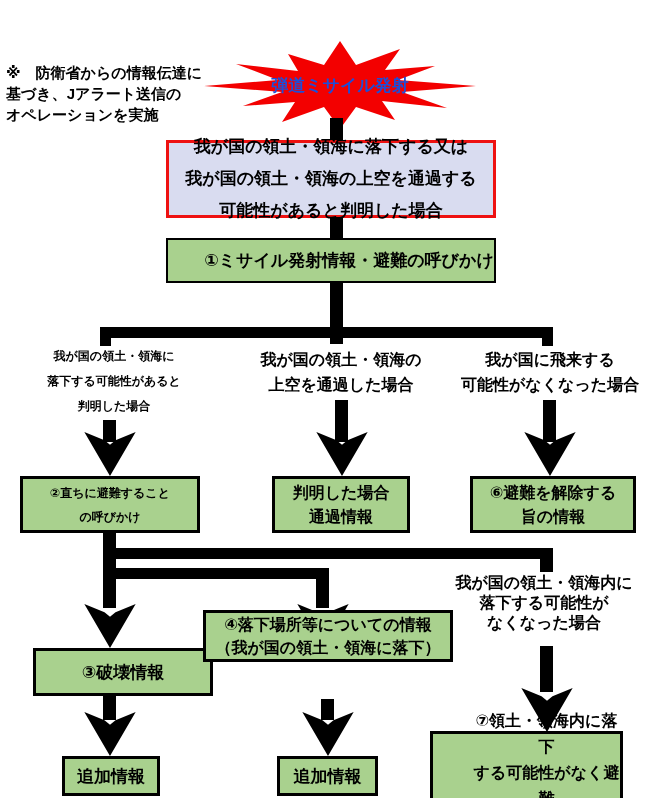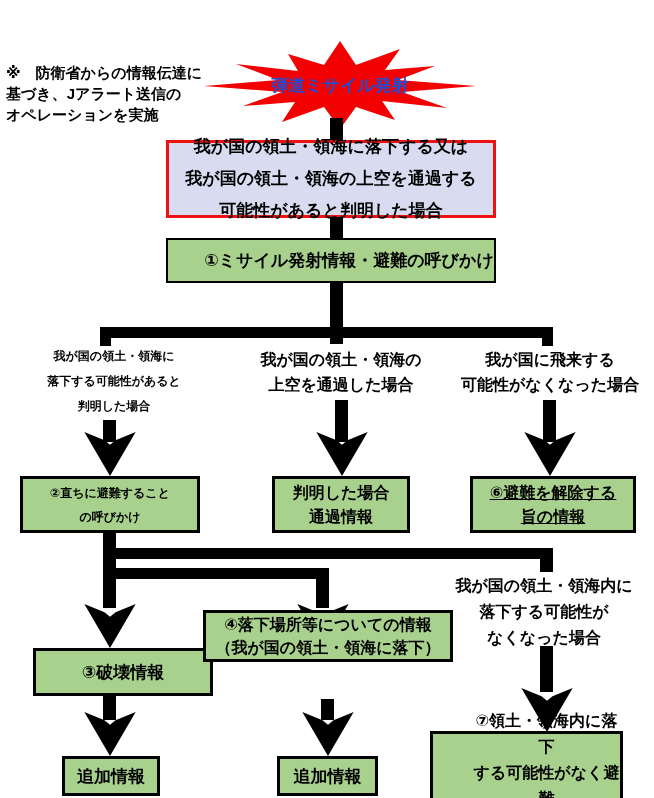--- a/index.html
+++ b/index.html
@@ -95,30 +95,30 @@
 
   <div class="bar" style="left:543px;top:372px;width:13px;height:42px;"></div>
   <svg class="ahead" style="left:523px;top:404px;" width="54" height="44" viewBox="0 0 56 48">
       <polygon points="0,0 28,48 56,0 34,9 28,14 22,9"></polygon>
     </svg>
 
   <div class="gbox" style="left:20px;top:448px;width:180px;height:57px;font-size:12px;line-height:24px;">②直ちに避難すること
 の呼びかけ</div>
   <div class="gbox" style="left:272px;top:448px;width:138px;height:57px;font-size:16px;line-height:24px;">判明した場合
 通過情報</div>
-  <div class="gbox" style="left:470px;top:448px;width:166px;height:57px;font-size:16px;line-height:24px;text-decoration:underline;">⑥避難を解除する
+  <div class="gbox" style="left:470px;top:448px;width:166px;height:57px;font-size:16px;line-height:24px;">⑥避難を解除する
 旨の情報</div>
 
   <div class="bar" style="left:103px;top:505px;width:13px;height:75px;"></div>
   <div class="bar" style="left:103px;top:520px;width:450px;height:11px;"></div>
   <div class="bar" style="left:540px;top:520px;width:13px;height:24px;"></div>
   <div class="bar" style="left:103px;top:540px;width:226px;height:11px;"></div>
   <div class="bar" style="left:316px;top:540px;width:13px;height:40px;"></div>
 
-  <div class="lbl" style="left:434px;top:545px;width:220px;font-size:16px;line-height:26px;">我が国の領土・領海内に
+  <div class="lbl" style="left:434px;top:545px;width:220px;font-size:16px;line-height:20px;">我が国の領土・領海内に
 落下する可能性が
 なくなった場合</div>
 
   <svg class="ahead" style="left:83px;top:576px;" width="54" height="44" viewBox="0 0 56 48">
       <polygon points="0,0 28,48 56,0 34,9 28,14 22,9"></polygon>
     </svg>
   <svg class="ahead" style="left:296px;top:576px;" width="54" height="44" viewBox="0 0 56 48">
       <polygon points="0,0 28,48 56,0 34,9 28,14 22,9"></polygon>
     </svg>
 

